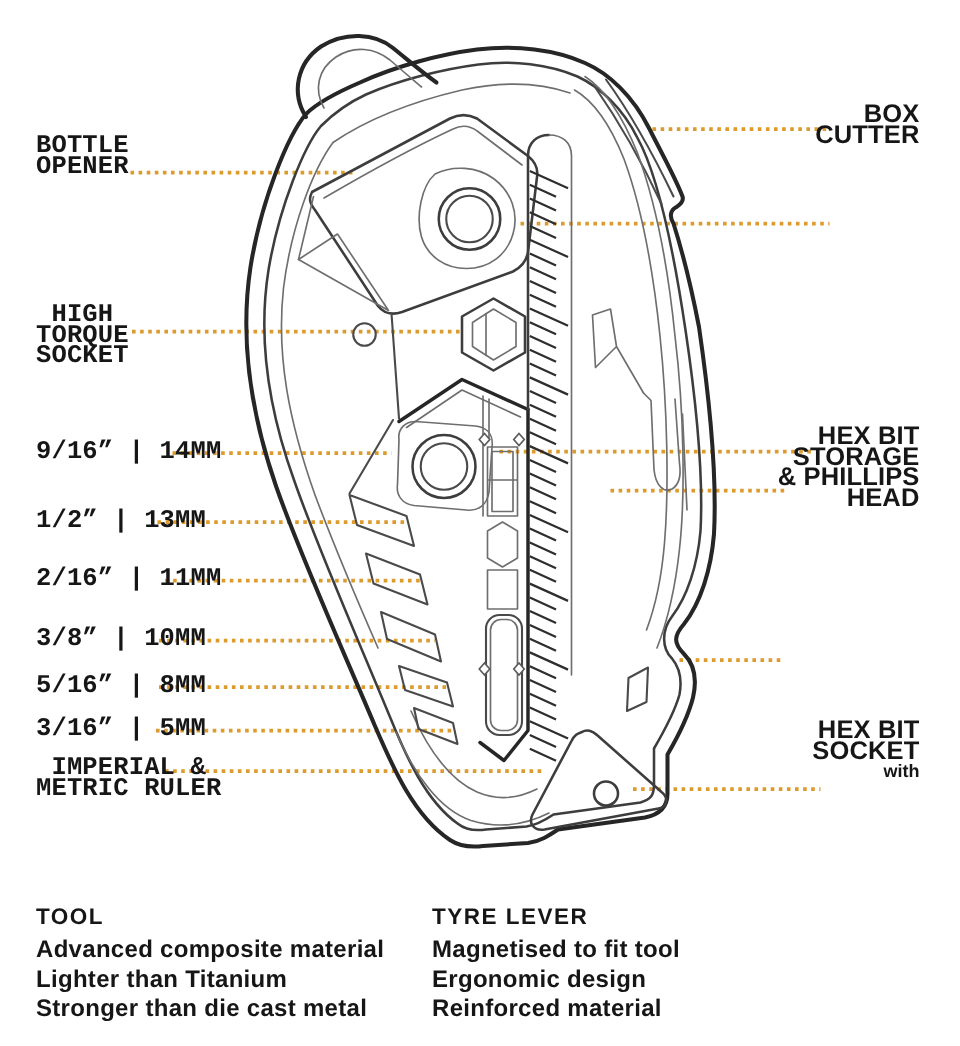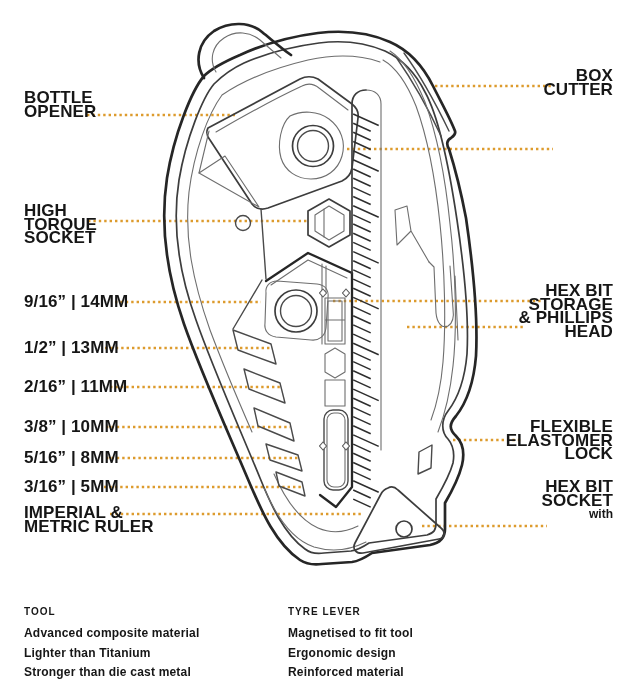--- a/index.html
+++ b/index.html
@@ -13,25 +13,25 @@
   .hv{fill:none;stroke:#262626;stroke-width:2.7;stroke-linecap:round;stroke-linejoin:round}
   .md{fill:none;stroke:#3d3d3d;stroke-width:1.7;stroke-linecap:round;stroke-linejoin:round}
   .m2{fill:none;stroke:#4a4a4a;stroke-width:1.4;stroke-linecap:round;stroke-linejoin:round}
   .th{fill:none;stroke:#6e6e6e;stroke-width:1.1;stroke-linecap:round;stroke-linejoin:round}
   .tick{fill:none;stroke:#2e2e2e;stroke-width:1.5;stroke-linecap:butt}
   .dia{fill:#ffffff;stroke:#5a5a5a;stroke-width:1.1}
   .leader{fill:none;stroke:var(--accent,#DD9B2D);stroke-width:2.5;stroke-dasharray:2.4 3;stroke-linecap:butt}
   .label{position:absolute;font-weight:bold;color:var(--ink,#161616);}
   .label .lg{display:block;font-size:17px;line-height:13.5px;white-space:pre-line;letter-spacing:0.1px;}
   .label .sm{display:block;font-size:12px;line-height:12.5px;white-space:pre-line;margin-top:1px;}
-  .left-label{left:24px;text-align:left;}
+  .left-label{left:24px;text-align:center;font-family:Liberation Mono, monospace;}
   .right-label{right:27px;text-align:right;width:170px;}
   .foot{position:absolute;color:var(--ink,#161616);font-weight:bold;}
-  .foot .head{display:block;font-size:10px;line-height:18px;letter-spacing:1px;margin-bottom:3px;}
-  .foot .body{display:block;font-size:12px;line-height:19.5px;white-space:pre-line;letter-spacing:0.2px;}
+  .foot .head{display:block;font-size:15px;line-height:18px;letter-spacing:1px;margin-bottom:3px;}
+  .foot .body{display:block;font-size:16px;line-height:19.5px;white-space:pre-line;letter-spacing:0.2px;}
 </style>
 </head>
 <body>
 
 <div id="canvas">
 
   <svg width="640" height="697" viewBox="0 0 640 697">
 
     <g>
       <line class="leader" x1="87" y1="115" x2="235" y2="115"></line>
@@ -175,25 +175,20 @@
   <div class="label right-label" style="top:69px">
     <span class="lg">BOX
 CUTTER</span>
   </div>
   <div class="label right-label" style="top:284px">
     <span class="lg">HEX BIT
 STORAGE</span>
     <span class="lg">&amp; PHILLIPS
 HEAD</span>
   </div>
-  <div class="label right-label" style="top:420px">
-    <span class="lg">FLEXIBLE
-ELASTOMER
-LOCK</span>
-  </div>
   <div class="label right-label" style="top:480px">
     <span class="lg">HEX BIT
 SOCKET</span>
     <span class="sm">with</span>
   </div>
 
   <div class="foot" style="left:24px;top:603px">
     <span class="head">TOOL</span>
     <span class="body">Advanced composite material
 Lighter than Titanium

